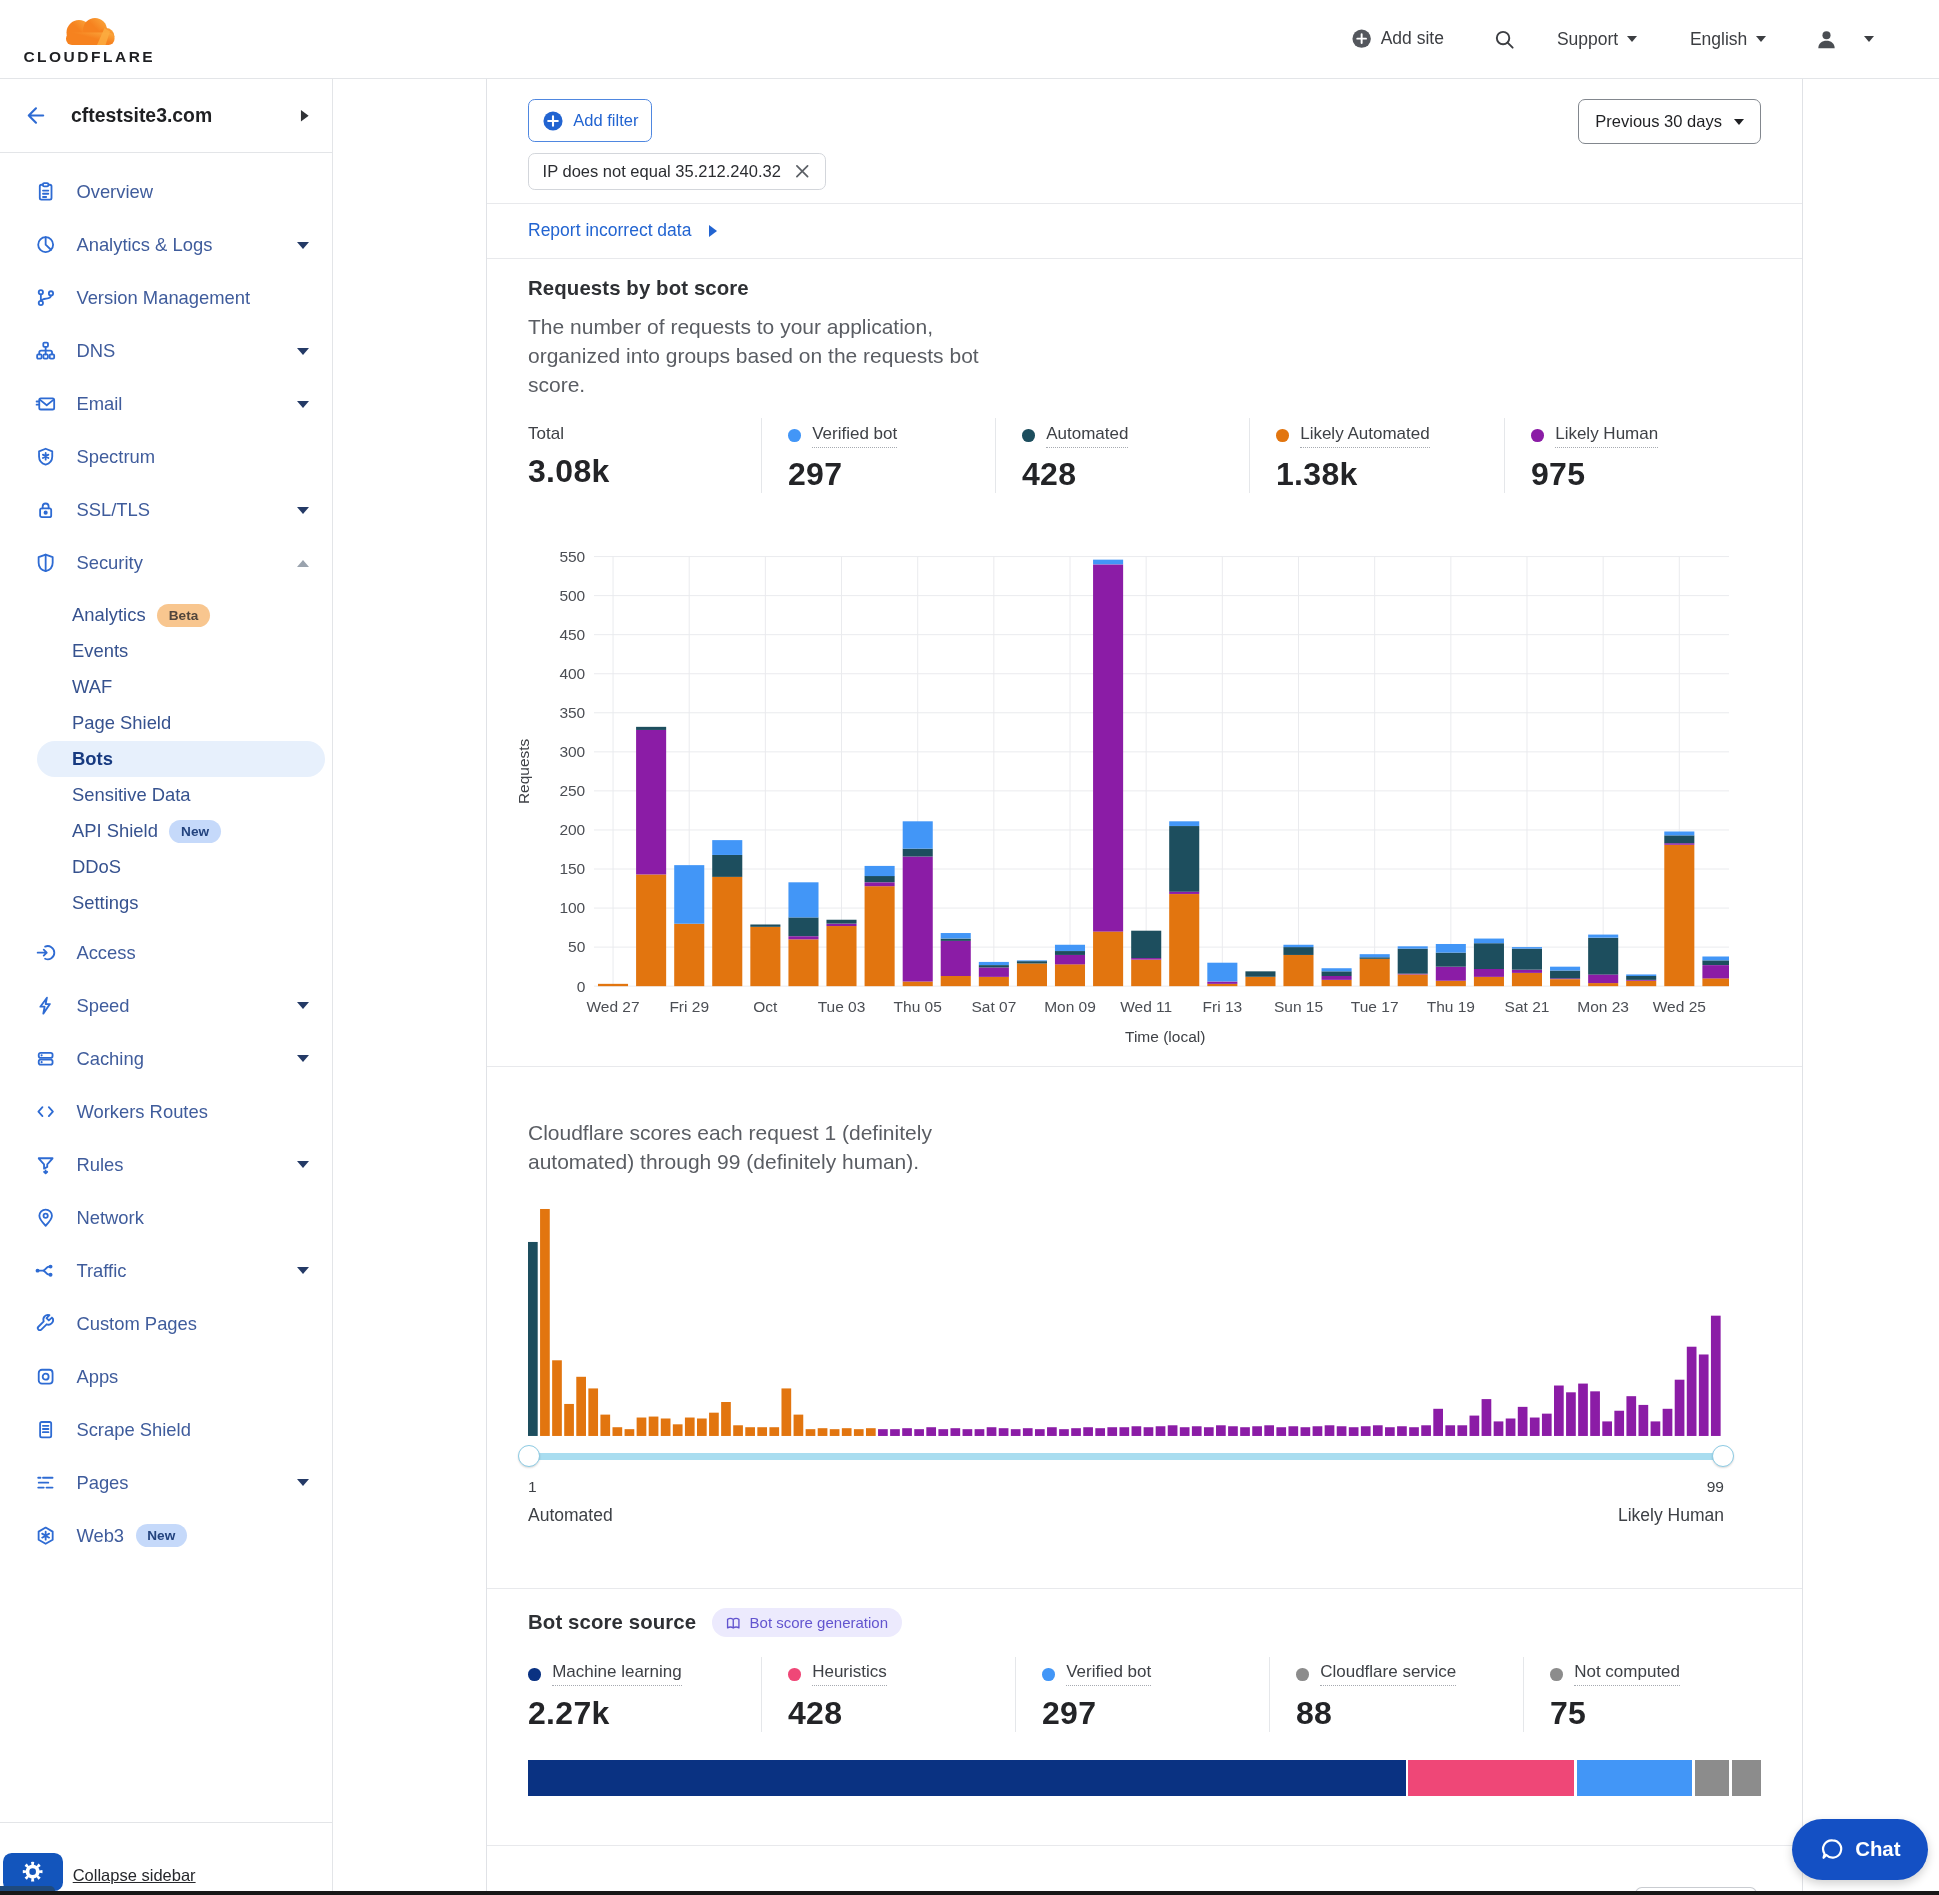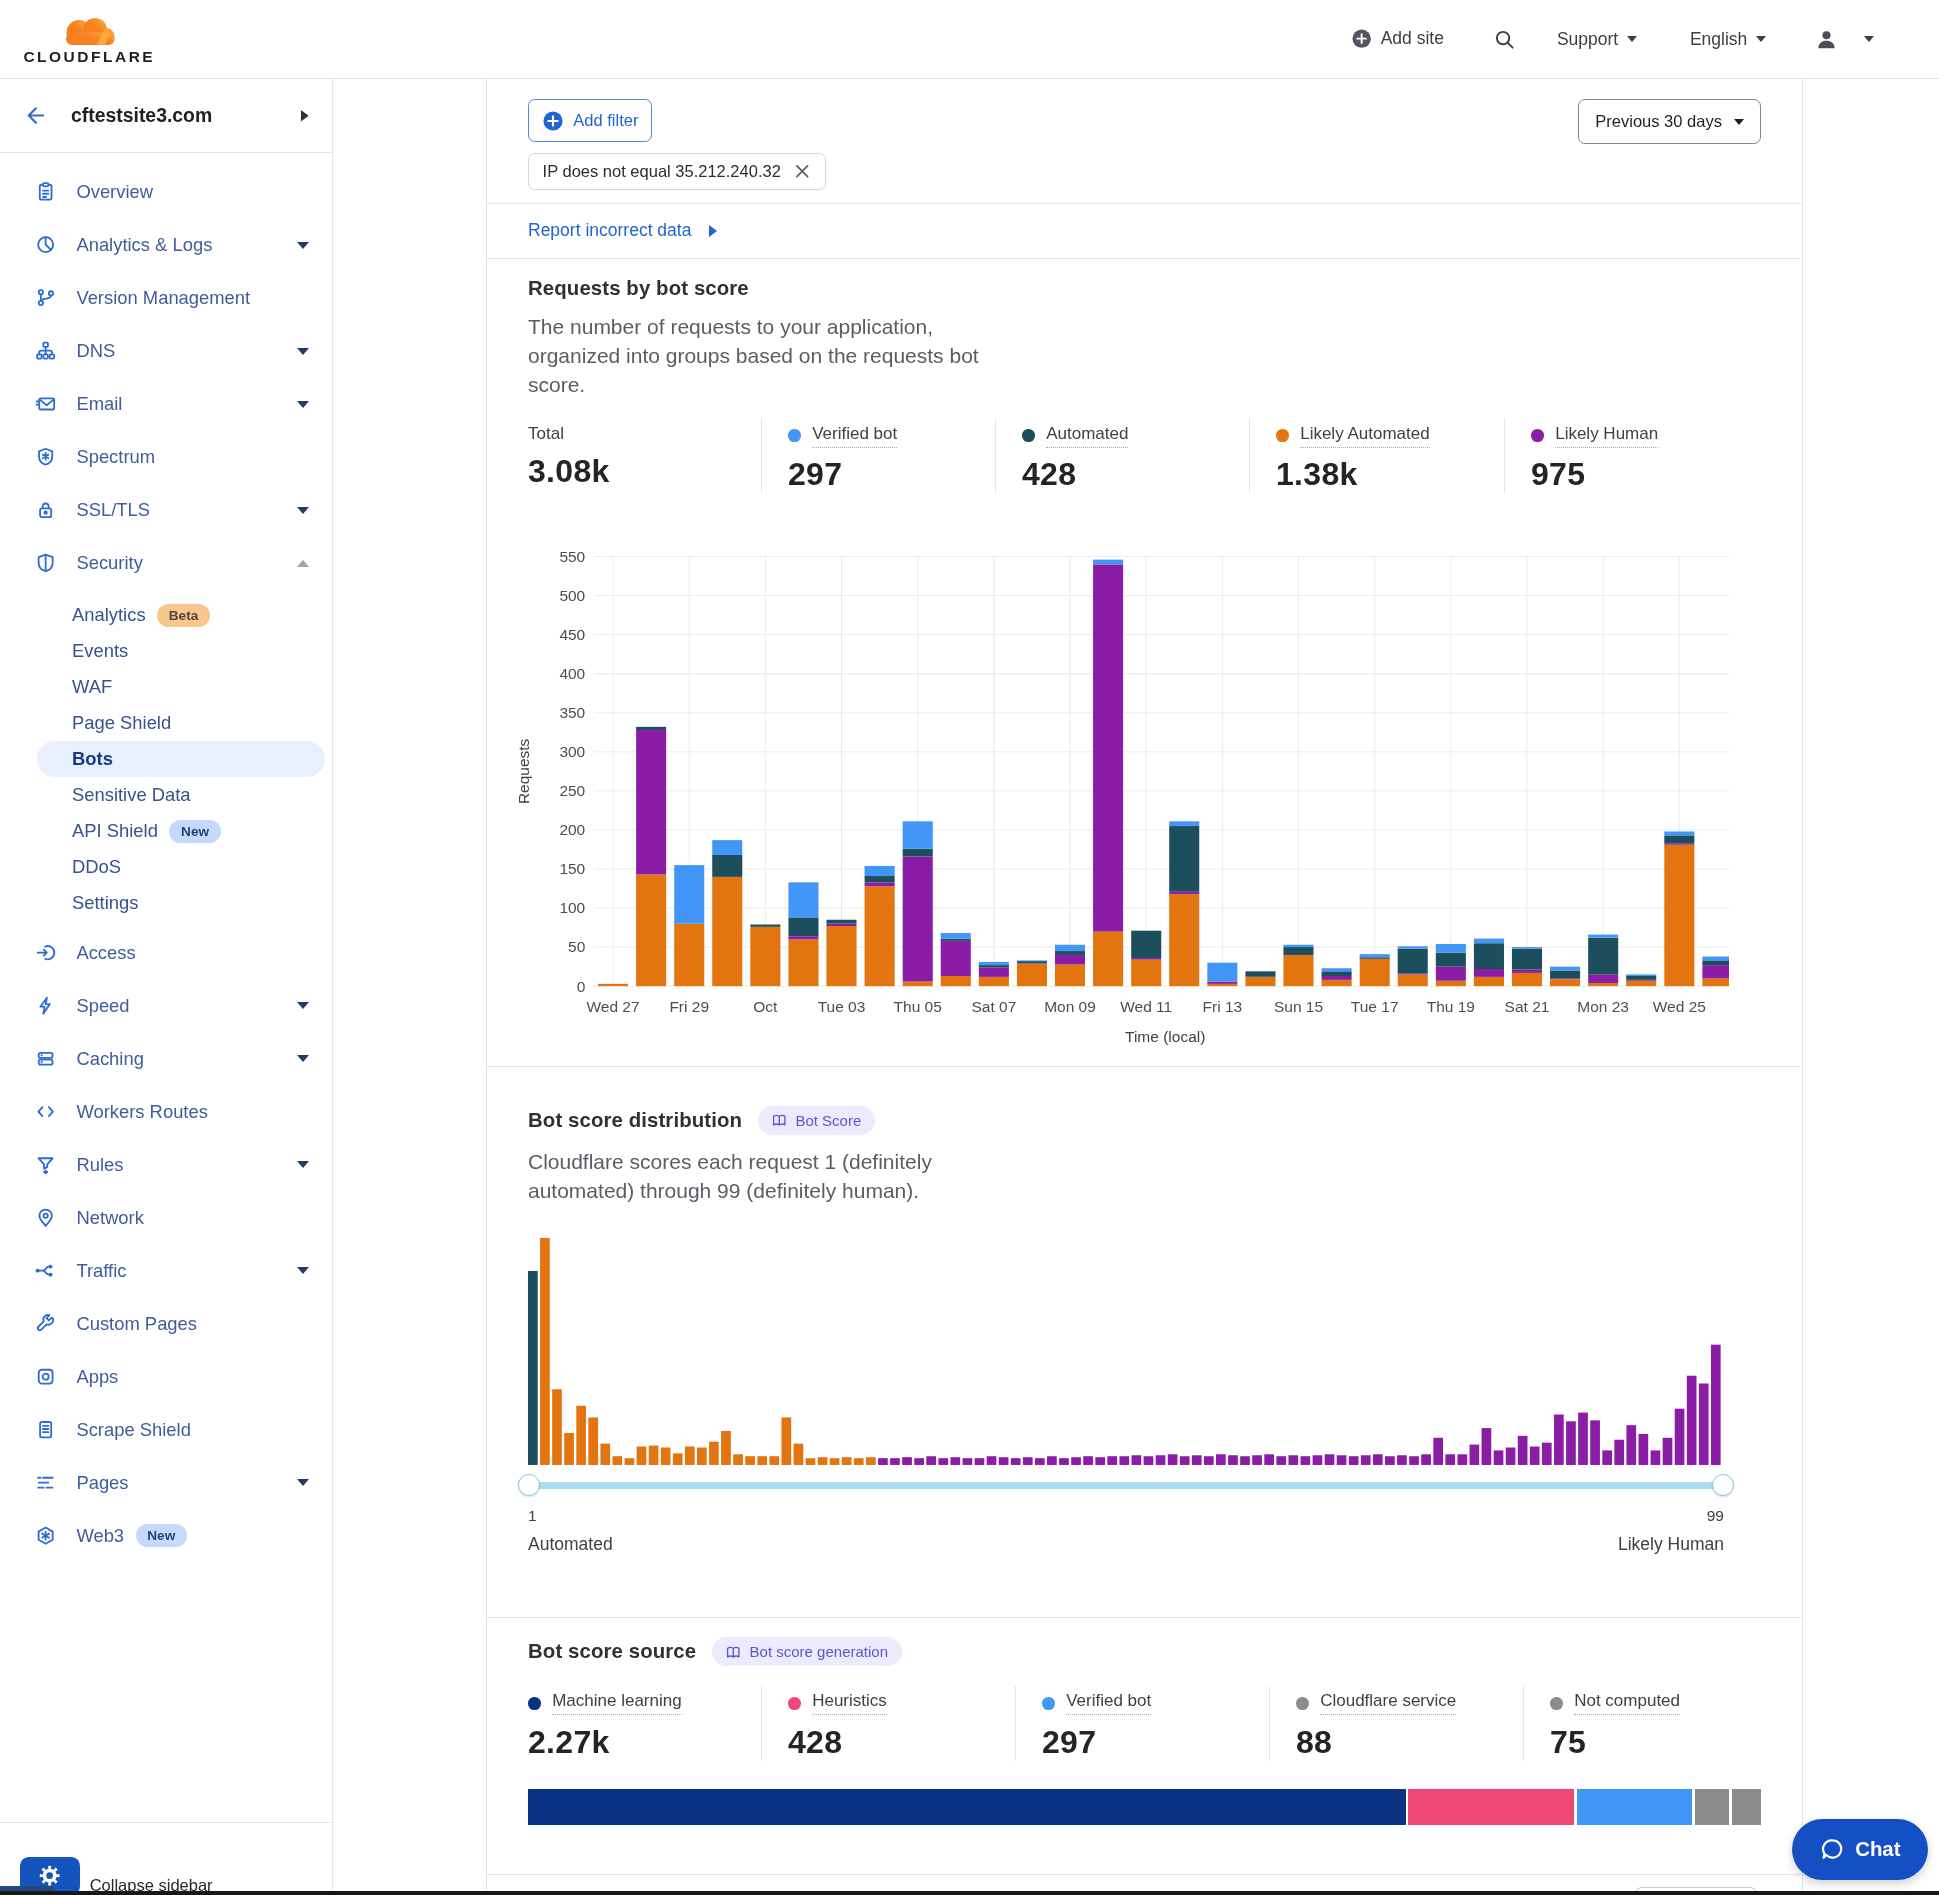--- a/index.html
+++ b/index.html
@@ -29,21 +29,21 @@
   .nav-item { height:53px; display:flex; align-items:center; padding:0 23px 0 35px; cursor:pointer; }
   .nav-item .nicon { width:23px; height:23px; flex:none; display:flex; align-items:center; }
   .nav-item .nlabel { margin-left:18.4px; font-size:18.4px; color:#3f5c9c; }
   .nav-caret { margin-left:auto; width:0; height:0; border-left:6.8px solid transparent; border-right:6.8px solid transparent; border-top:7.8px solid #243a66; }
   .nav-caret.up { border-top:none; border-bottom:7.8px solid #9aa3ae; }
   .sub-item { height:36px; display:flex; align-items:center; padding:0 23px 0 72px; font-size:18.4px; color:#36528f; cursor:pointer; }
   .sub-item.active { background:#e7f0fc; border-radius:21.3px; margin:0 6.8px 0 37px; padding-left:35px; font-weight:bold; color:#173a80; }
   .badge { border-radius:13.6px; font-size:13.6px; font-weight:600; padding:3.9px 11.6px; margin-left:11.6px; white-space:nowrap; }
   .badge.beta { background:#f8c68f; color:#52463c; }
   .badge.new { background:#c5d9fa; color:#23437e; }
-  .collapse-row { flex:none; height:73px; border-top:1px solid #e3e5e8; display:flex; align-items:flex-end; padding-left:20px; padding-top:25px; }
+  .collapse-row { flex:none; height:73px; border-top:1px solid #e3e5e8; display:flex; align-items:center; padding-left:3px; padding-top:25px;text-decoration:underline; }
   .gear-btn { width:60px; height:38px; background:#1355bc; border-radius:8.7px; display:flex; align-items:center; justify-content:center; cursor:pointer; flex:none; }
   .collapse-label { font-size:16.5px; color:#26282c; margin-left:9.7px; margin-top:8.7px; }
 
   
   main { flex:1; position:relative; background:#fff; }
   .card { position:absolute; left:153px; top:0; width:1317px; height:1844px; background:#fff; border-left:1px solid #e0e2e6; border-right:1px solid #e0e2e6; }
   .divider { border-top:1px solid #e8e9ec; }
 
   .filter-bar { padding:20.4px 41px 12.6px 41px; }
   .filter-row1 { display:flex; align-items:flex-start; justify-content:space-between; }
@@ -670,29 +670,20 @@
                 <text x="1150.5666666666666" y="485" text-anchor="middle" font-size="16" fill="#4b4e54">Mon 23</text>
                 <text x="1229.1" y="485" text-anchor="middle" font-size="16" fill="#4b4e54">Wed 25</text>
                 <text x="699" y="516" text-anchor="middle" font-size="16" fill="#3e4146">Time (local)</text>
                 <text x="43" y="236.5" text-anchor="middle" font-size="16" fill="#3e4146" transform="rotate(-90 43 236.5)">Requests</text>
               </svg></div>
         </div>
 
         <div class="divider" style="margin-top:5.8px"></div>
 
         <div class="sec" data-name="distribution-section" style="padding-top:39px">
-          <div class="title-row">
-            <span class="sec-title" data-name="section-title">Bot score distribution</span>
-            <span class="kbadge" data-name="bot-score-badge">
-              <svg width="16.5" height="16.5" viewBox="0 0 16 16" data-name="book-icon">
-                  <path d="M2.5 4.2C4 3.2 6.5 3.2 8 4.3c1.5-1.1 4-1.1 5.5-.1v8.3c-1.5-1-4-1-5.5.1-1.5-1.1-4-1.1-5.5-.1zM8 4.3v8.3" fill="none" stroke="#6254cf" stroke-width="1.3" stroke-linejoin="round"></path>
-                </svg>
-              <span>Bot Score</span>
-            </span>
-          </div>
           <p class="sec-desc" data-name="section-description" style="max-width:461px">Cloudflare scores each request 1 (definitely automated) through 99 (definitely human).</p>
           <div id="dist-chart" data-name="bot-score-histogram" style="margin-top:31px;height:229px"><svg width="1195" height="229" viewBox="0 0 1232 236">
                 <rect x="0.00" y="36.0" width="10" height="200.0" fill="#1d4e5e"></rect>
                 <rect x="12.44" y="2.0" width="10" height="234.0" fill="#e2750f"></rect>
                 <rect x="24.89" y="158.0" width="10" height="78.0" fill="#e2750f"></rect>
                 <rect x="37.33" y="203.0" width="10" height="33.0" fill="#e2750f"></rect>
                 <rect x="49.78" y="175.0" width="10" height="61.0" fill="#e2750f"></rect>
                 <rect x="62.22" y="187.0" width="10" height="49.0" fill="#e2750f"></rect>
                 <rect x="74.67" y="214.0" width="10" height="22.0" fill="#e2750f"></rect>
                 <rect x="87.11" y="227.0" width="10" height="9.0" fill="#e2750f"></rect>

